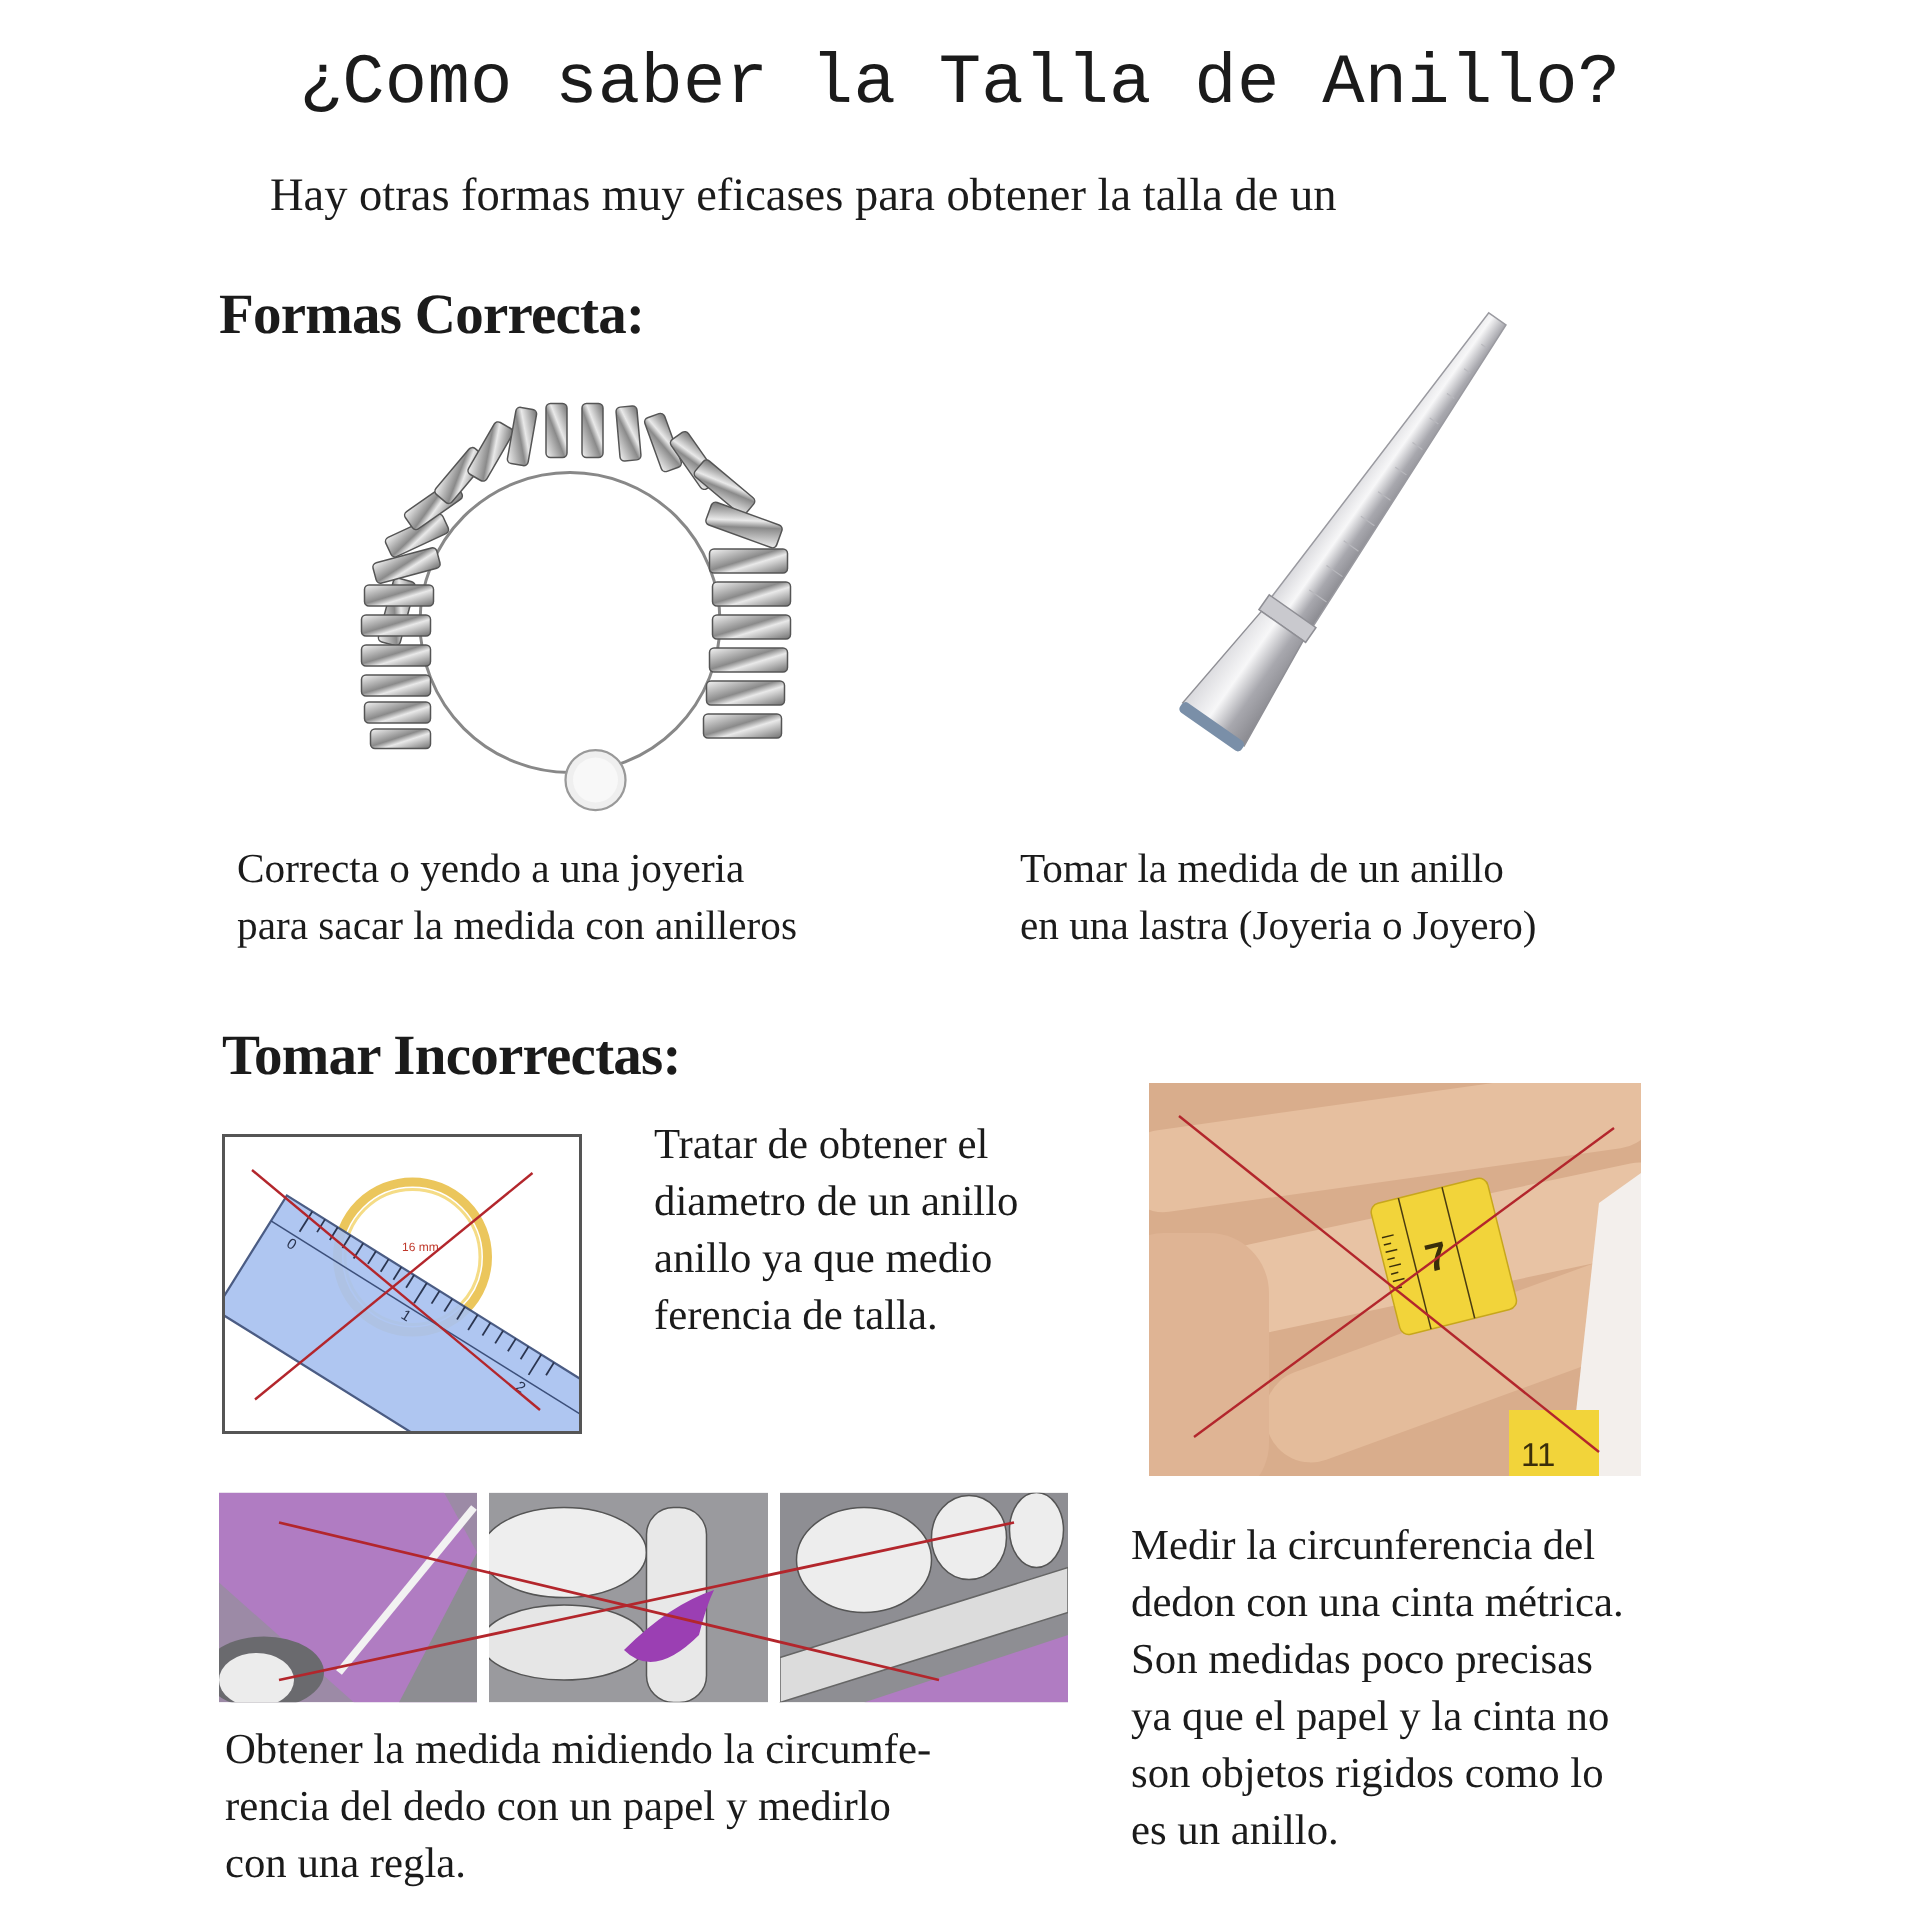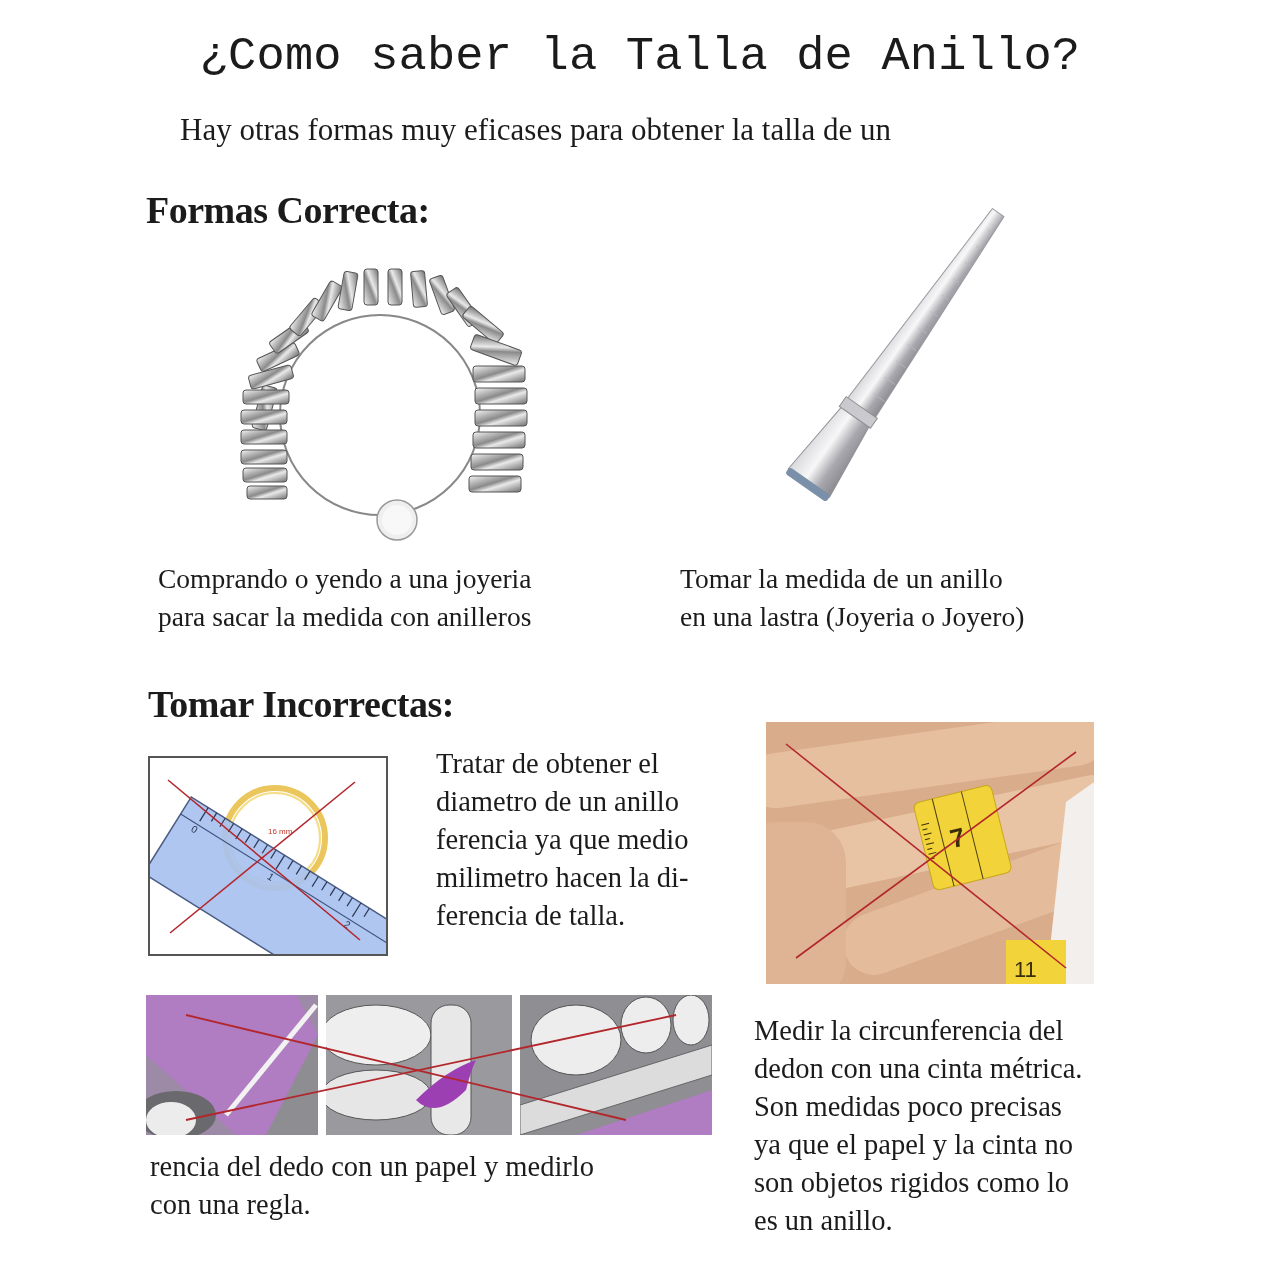--- a/index.html
+++ b/index.html
@@ -99,21 +99,21 @@
 
       <rect x="146" y="228" width="38" height="12" fill="#c9c9ce" stroke="#8f8f95" stroke-width="1"></rect>
 
       <polygon points="148,240 182,240 190,320 140,320" fill="url(#rod)" stroke="#8f8f95" stroke-width="1"></polygon>
       <rect x="140" y="318" width="50" height="8" rx="3" fill="#7a8fa8"></rect>
     </g>
   </svg>
 </div>
 
 <div class="abs cap" style="left:158px; top:560px;">
-  <div>Comprando o yendo a una joyeria</div>
+  <div>Correcta o yendo a una joyeria</div>
   <div>para sacar la medida con anilleros</div>
 </div>
 <div class="abs cap" style="left:680px; top:560px;">
   <div>Tomar la medida de un anillo</div>
   <div>en una lastra (Joyeria o Joyero)</div>
 </div>
 
 <div class="abs h2" style="left:148px; top:682px;">Tomar Incorrectas:</div>
 
 <div class="abs img" style="left:148px; top:756px; width:240px; height:200px; border:2px solid #555; box-sizing:border-box; background:#fff;">
@@ -154,22 +154,21 @@
     <text x="118" y="76" font-size="8" fill="#c0392b" font-family="Liberation Sans, sans-serif">16 mm</text>
 
     <line x1="18" y1="22" x2="210" y2="182" stroke="#b3262c" stroke-width="1.6"></line>
     <line x1="205" y1="24" x2="20" y2="175" stroke="#b3262c" stroke-width="1.6"></line>
   </svg>
 </div>
 
 <div class="abs body-txt" style="left:418px; top:745px;margin-left:18px;">
   <div>Tratar de obtener el</div>
   <div>diametro de un anillo</div>
-  <div>ferencia ya que medio</div>
-  <div>milimetro hacen la di-</div>
+  <div>anillo ya que medio</div>
   <div>ferencia de talla.</div>
 </div>
 
 <div class="abs img" style="left:766px; top:722px; width:328px; height:262px; background:#dcb597;">
   <svg width="328" height="262" viewBox="0 0 328 262">
     <rect width="328" height="262" fill="#d9ad8c"></rect>
 
     <rect x="-20" y="10" width="360" height="55" rx="28" fill="#e6bf9f" transform="rotate(-8 160 37)"></rect>
     <rect x="40" y="80" width="320" height="60" rx="30" fill="#e8c3a4" transform="rotate(-12 200 110)"></rect>
     <rect x="70" y="150" width="300" height="62" rx="30" fill="#e4bc9b" transform="rotate(-20 220 180)"></rect>
@@ -226,20 +225,21 @@
 
     <rect x="172" y="0" width="8" height="140" fill="#fff"></rect>
     <rect x="366" y="0" width="8" height="140" fill="#fff"></rect>
 
     <line x1="40" y1="20" x2="480" y2="125" stroke="#b3262c" stroke-width="1.8"></line>
     <line x1="40" y1="125" x2="530" y2="20" stroke="#b3262c" stroke-width="1.8"></line>
   </svg>
 </div>
 
 <div class="abs body-txt" style="left:150px; top:1148px;">
+  <div>Obtener la medida midiendo la circumfe-</div>
   <div>rencia del dedo con un papel y medirlo</div>
   <div>con una regla.</div>
 </div>
 
 <div class="abs body-txt" style="left:754px; top:1012px;">
   <div>Medir la circunferencia del</div>
   <div>dedon con una cinta métrica.</div>
   <div>Son medidas poco precisas</div>
   <div>ya que el papel y la cinta no</div>
   <div>son objetos rigidos como lo</div>

